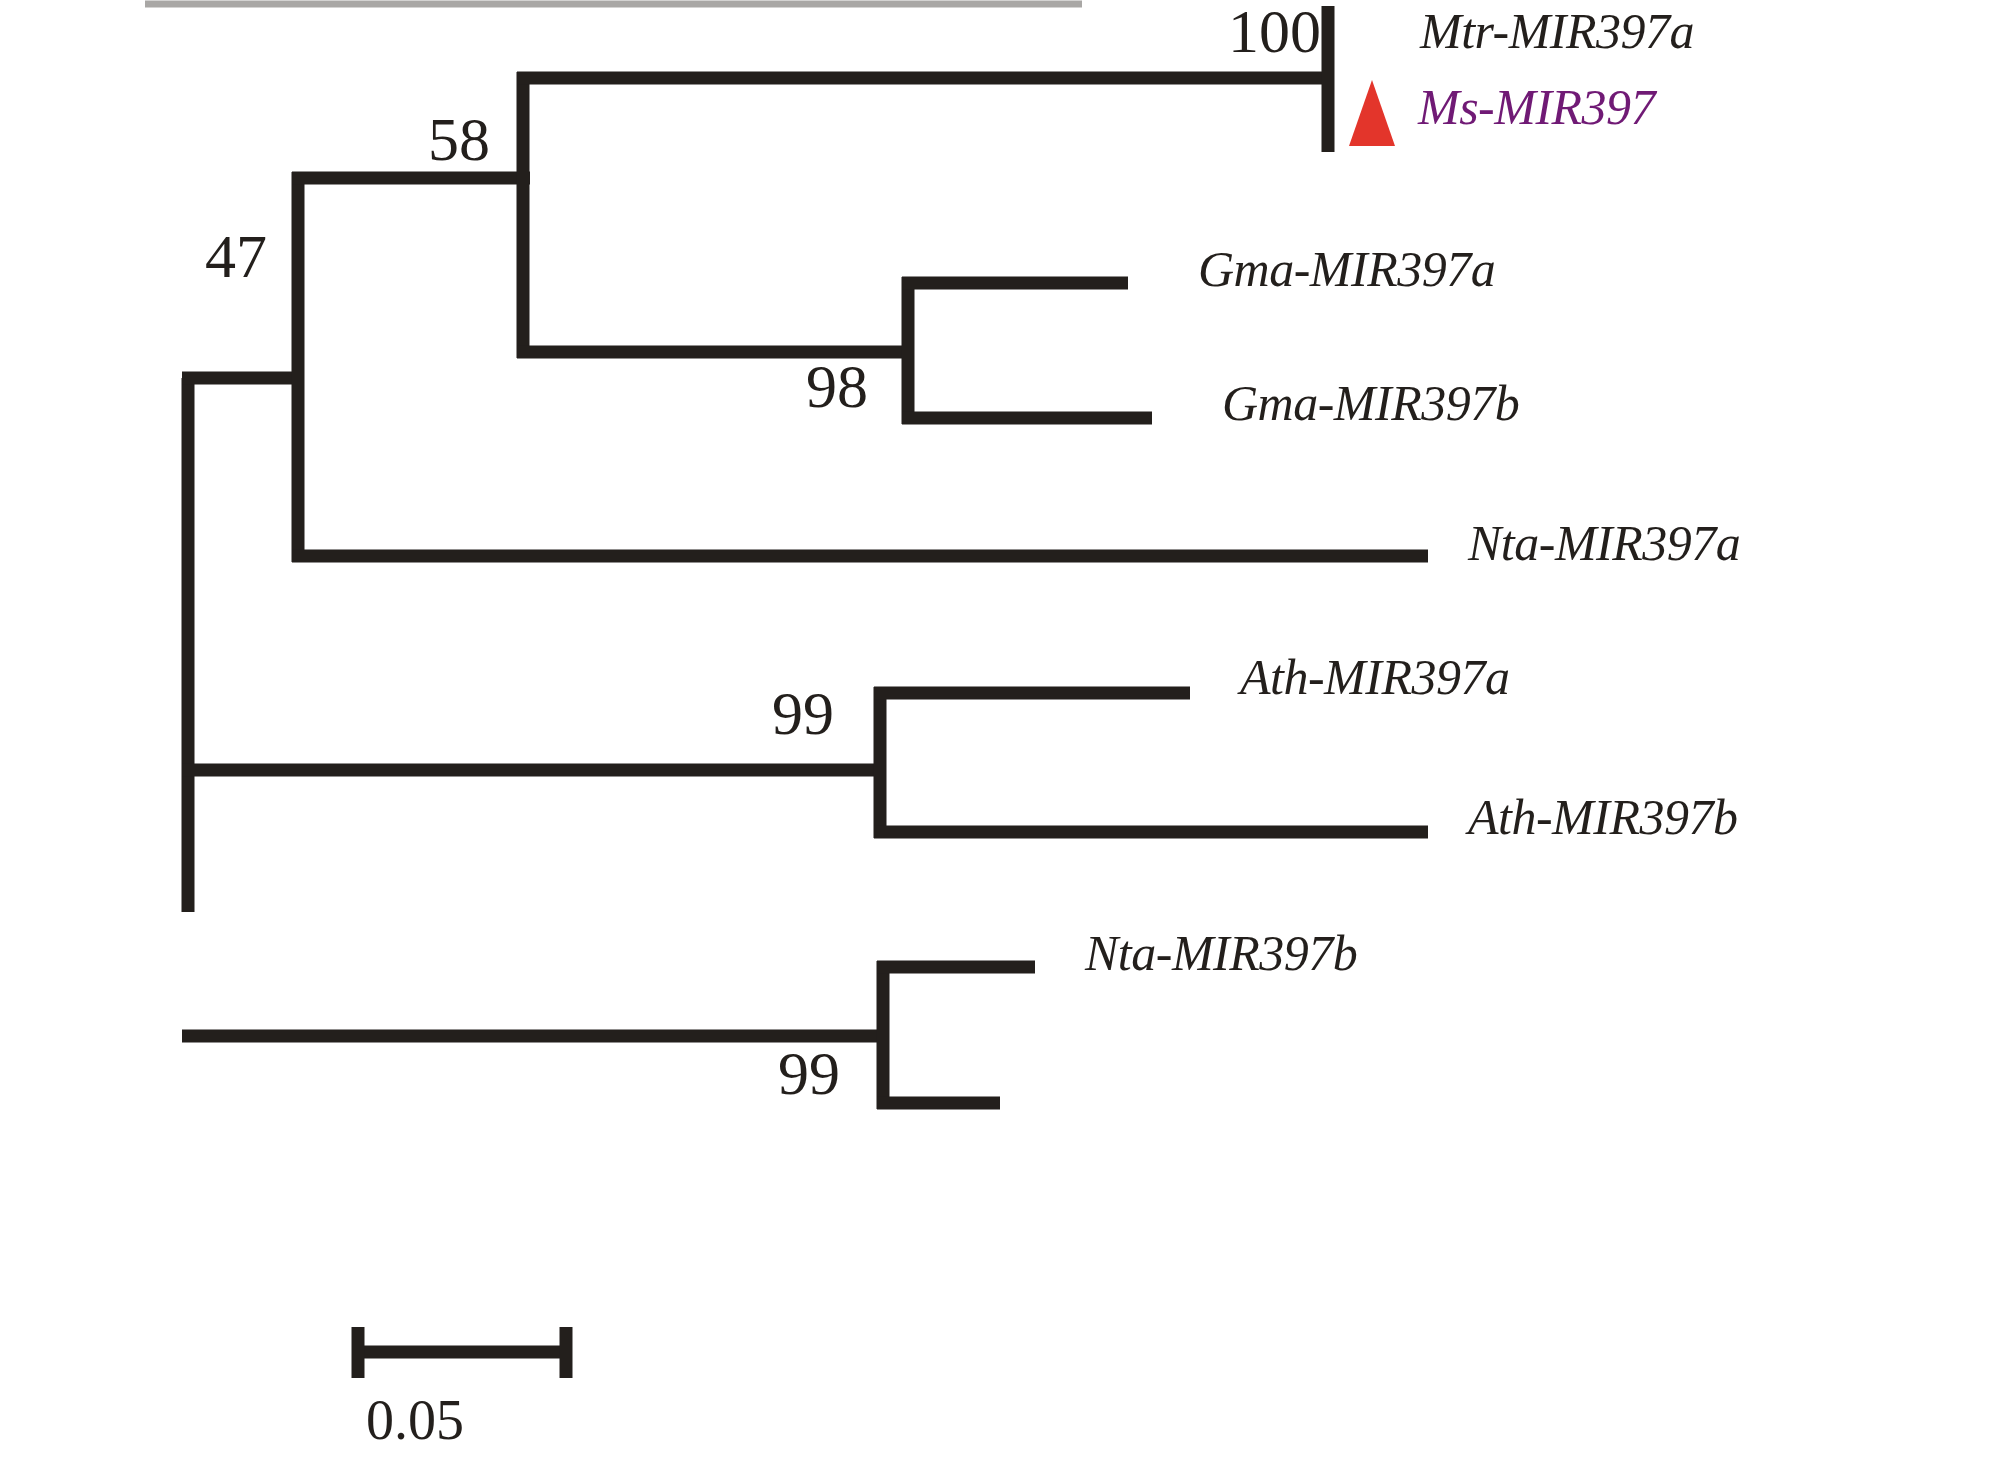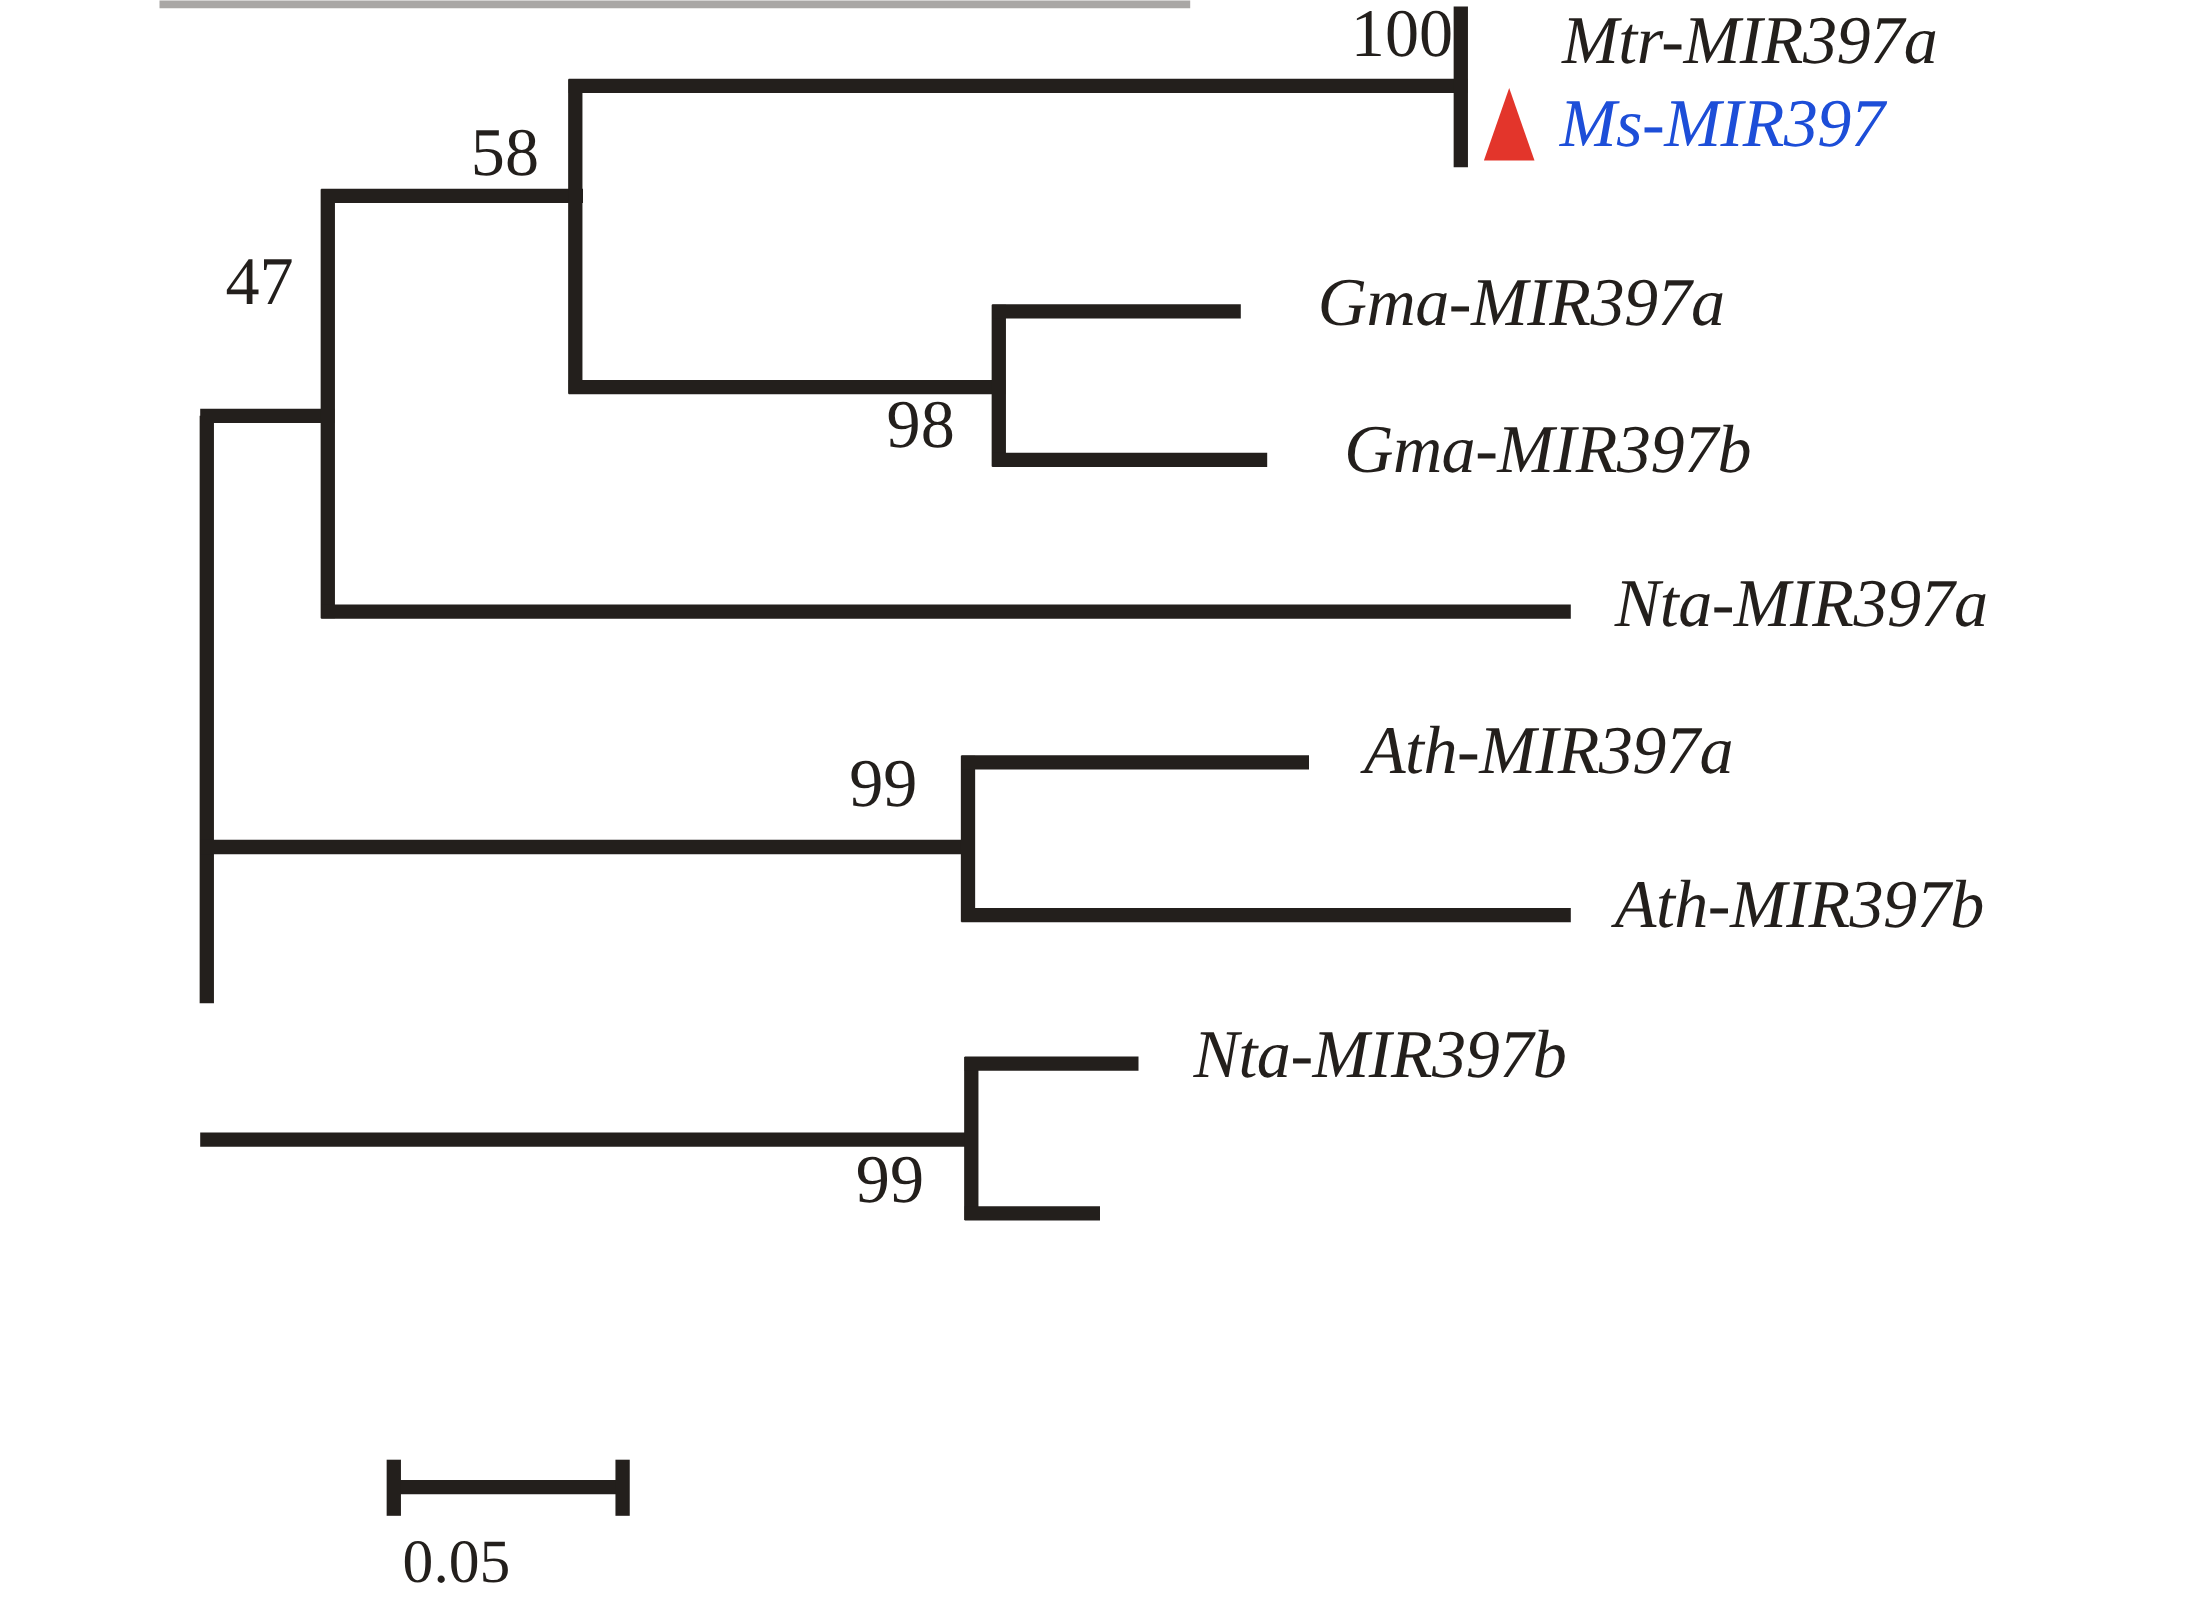--- a/index.html
+++ b/index.html
@@ -11,27 +11,27 @@
     height:1467px;
     background:#ffffff;
     overflow:hidden;
     border-radius:22px;
   }
   #tree-svg{position:absolute;left:0;top:0;width:2009px;height:1467px;}
   .tip-label{
     position:absolute;
     font-family:"Liberation Serif", serif;
     font-style:italic;
-    font-size:62px;
+    font-size:50px;
     color:#231f1c;
     white-space:nowrap;
     line-height:1;
     letter-spacing:-0.5px;
   }
-  .tip-label.highlight{color:#1d4ed8;font-family:Liberation Serif, serif;}
+  .tip-label.highlight{color:#701a75;font-family:Liberation Serif, serif;}
   .boot{
     position:absolute;
     font-family:"Liberation Serif", serif;
     font-size:62px;
     color:#231f1c;
     white-space:nowrap;
     line-height:1;
     font-style:normal;
   }
   .scale-label{

